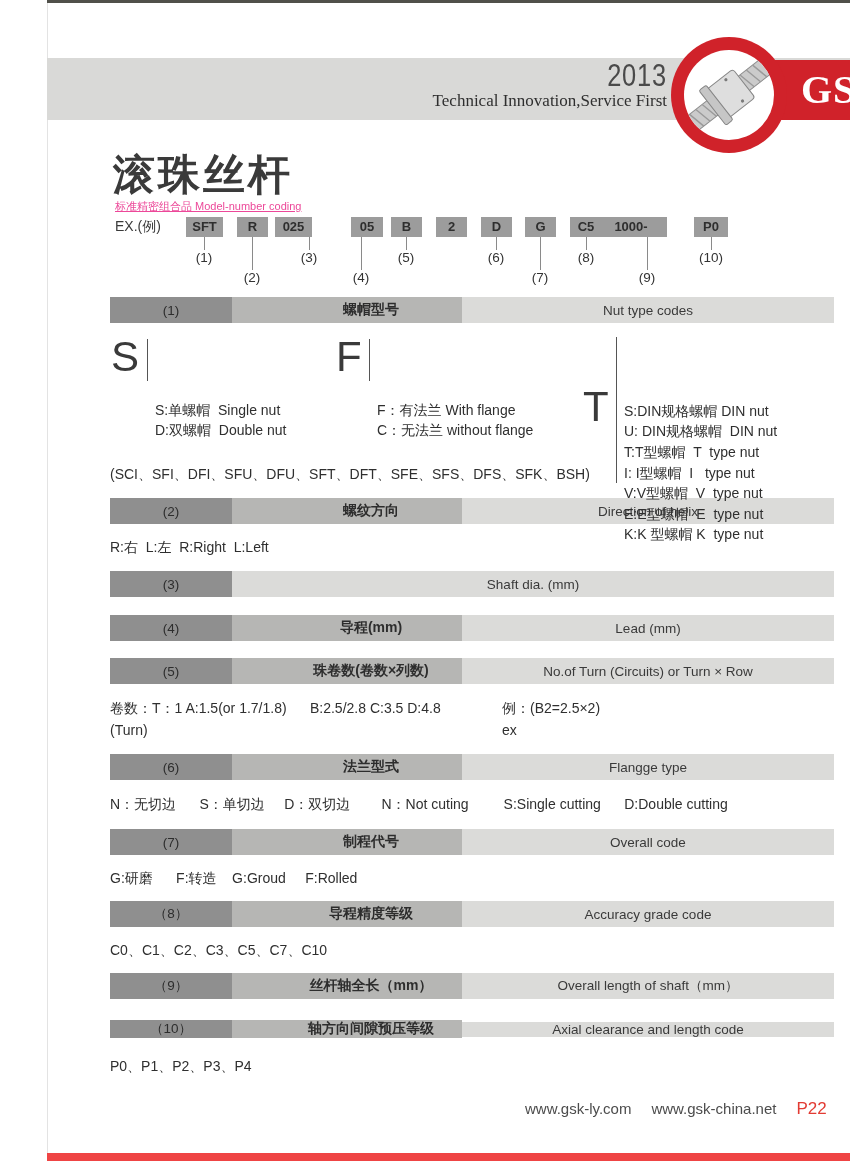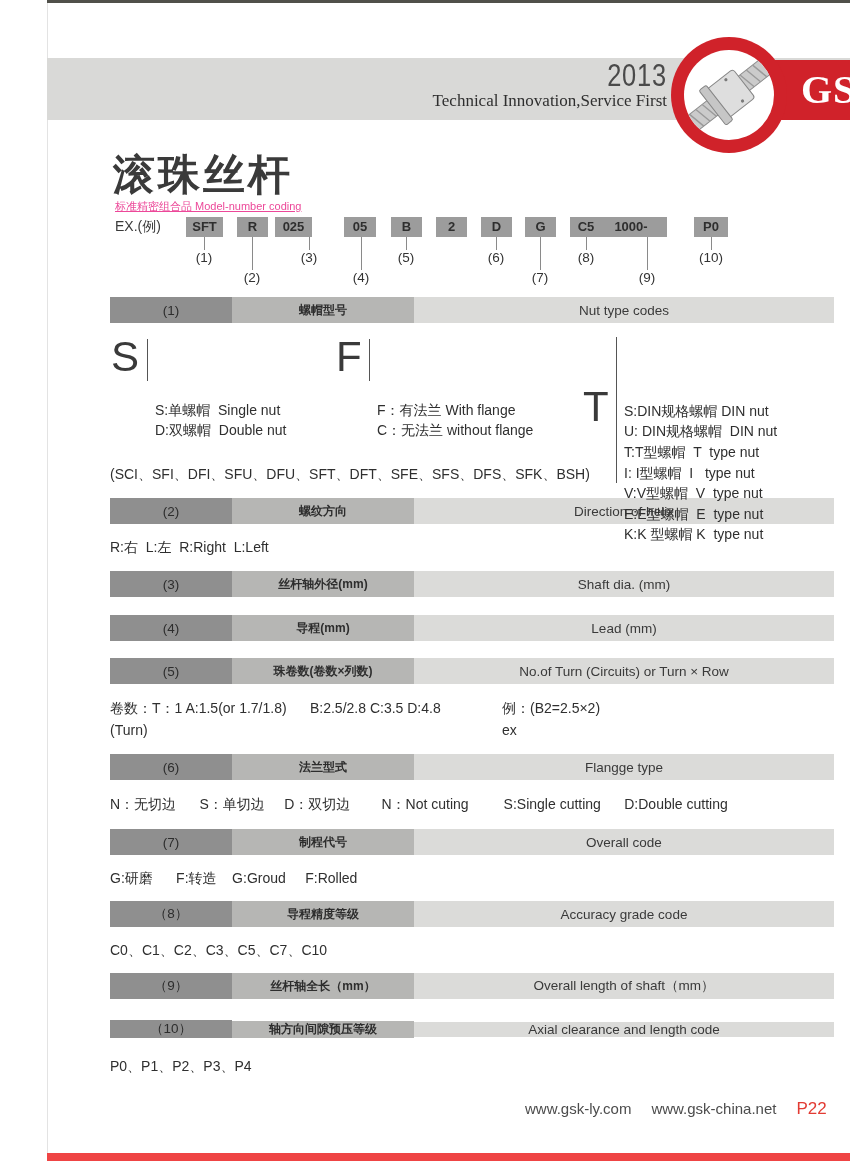--- a/index.html
+++ b/index.html
@@ -50,21 +50,21 @@
   .code-label.r2 .vline { height:33px; }
   .code-label .num { position:absolute; left:-24px; width:48px; text-align:center;
     font-size:13.5px; color:#333; }
   .code-label.r1 .num { top:13px; }
   .code-label.r2 .num { top:33px; }
 
   
   .section-row { position:absolute; left:63px; width:724px; height:26px; display:flex; }
   .seg { display:flex; align-items:center; justify-content:center; }
   .seg-num { width:122px; background:#8f8f8f; color:#2d2d2d; font-size:13.5px; }
-  .seg-cn  { width:182px; background:#b6b6b4; color:#2d2d2d; font-size:12px; font-weight:700; }
+  .seg-cn  { width:182px; background:#b6b6b4; color:#2d2d2d; font-size:14px; font-weight:700;padding-left:48px; }
   .seg-en  { flex:1; background:#dbdbd9; color:#3a3a3a; font-size:13.5px; }
 
   
   .note { position:absolute; font-size:14px; color:#2f2f2f; white-space:pre; }
 
   
   .big-letter { position:absolute; font-size:42px; color:#3a3a3a; font-weight:400; }
   .letter-s { left:64px;  top:330px; }
   .letter-f { left:289px; top:330px; }
   .letter-t { left:536px; top:380px; }
@@ -128,21 +128,21 @@
   <div class="ex-label">EX.(例)</div>
 
   <div>
 
       <div class="code-box" style="left: 139px; width: 37px;">SFT</div>
 
       <div class="code-box" style="left: 190px; width: 31px;">R</div>
 
       <div class="code-box" style="left: 228px; width: 37px;">025</div>
 
-      <div class="code-box" style="left: 297px; width: 32px;">05</div>
+      <div class="code-box" style="left: 304px; width: 32px;">05</div>
 
       <div class="code-box" style="left: 344px; width: 31px;">B</div>
 
       <div class="code-box" style="left: 389px; width: 31px;">2</div>
 
       <div class="code-box" style="left: 434px; width: 31px;">D</div>
 
       <div class="code-box" style="left: 478px; width: 31px;">G</div>
 
       <div class="code-box" style="left: 523px; width: 32px;">C5</div>
@@ -214,21 +214,20 @@
       </div>
 
       <div class="section-row" style="top: 495px;">
         <div class="seg seg-num">(2)</div>
         <div class="seg seg-cn">螺纹方向</div>
         <div class="seg seg-en">Direction of helix</div>
       </div>
 
       <div class="section-row" style="top: 568px;">
         <div class="seg seg-num">(3)</div>
-        <div class="seg seg-cn">丝杆轴外径(mm)</div>
         <div class="seg seg-en">Shaft  dia. (mm)</div>
       </div>
 
       <div class="section-row" style="top: 612px;">
         <div class="seg seg-num">(4)</div>
         <div class="seg seg-cn">导程(mm)</div>
         <div class="seg seg-en">Lead (mm)</div>
       </div>
 
       <div class="section-row" style="top: 655px;">

